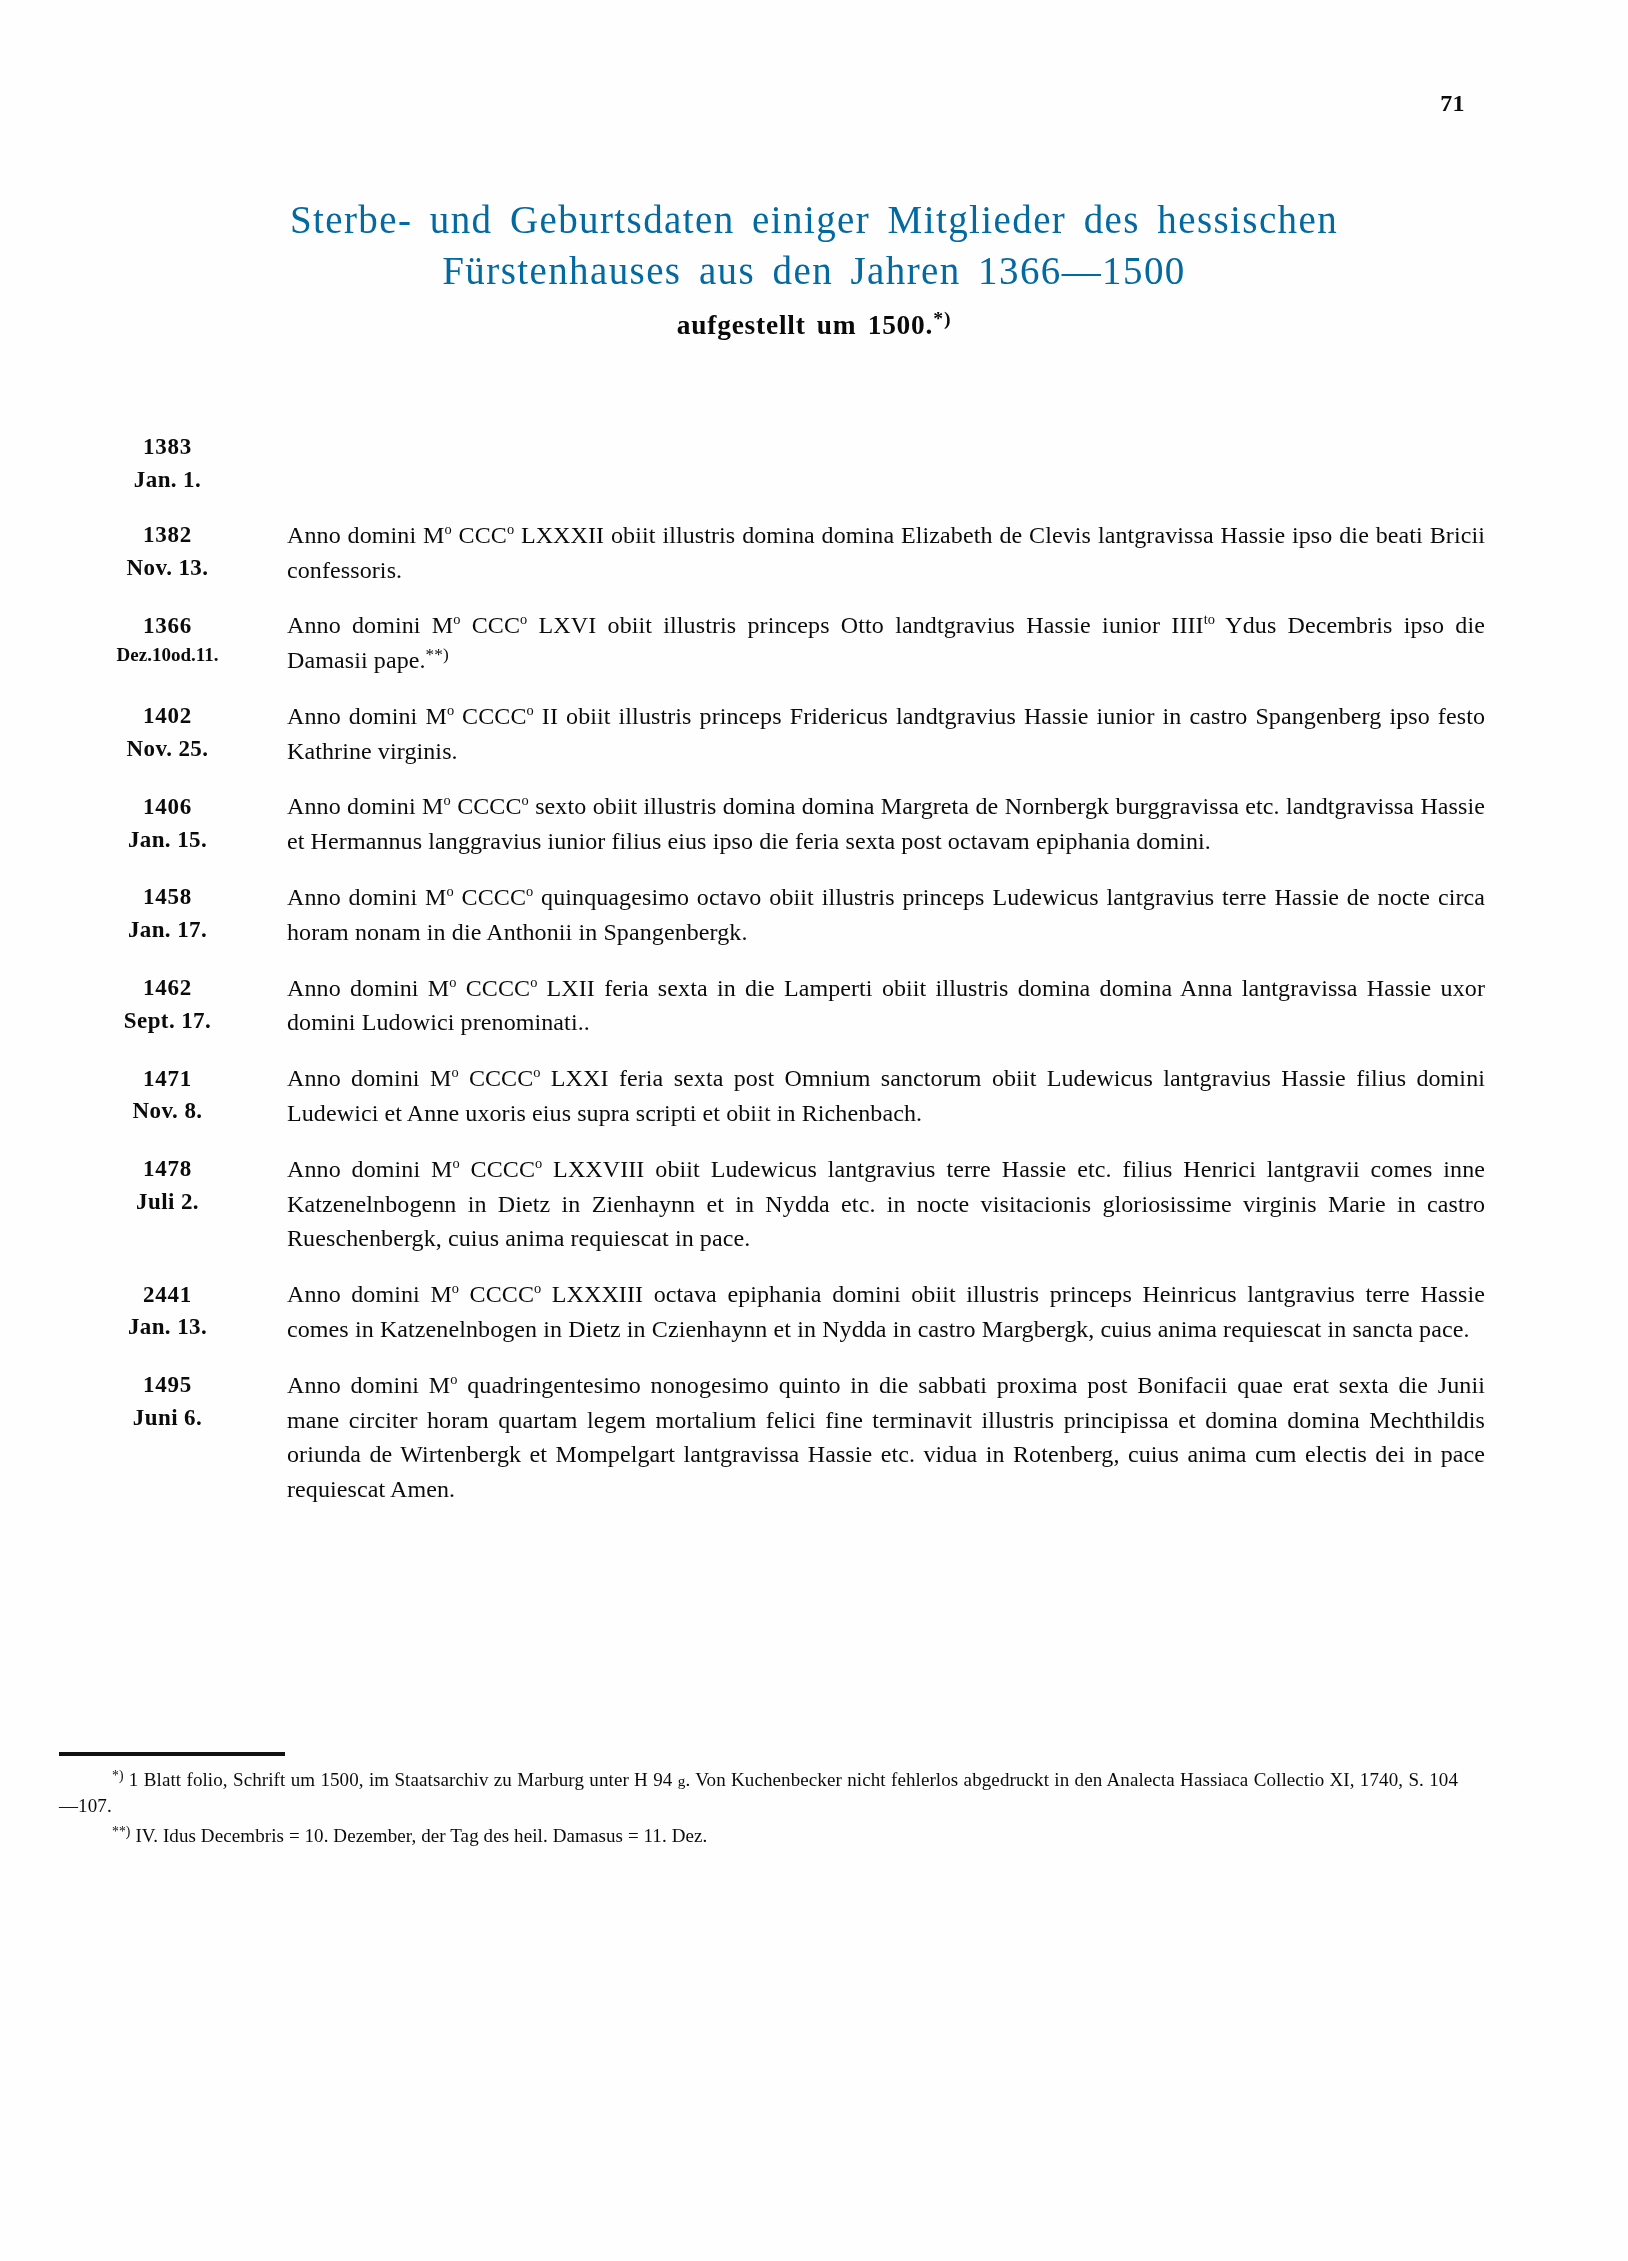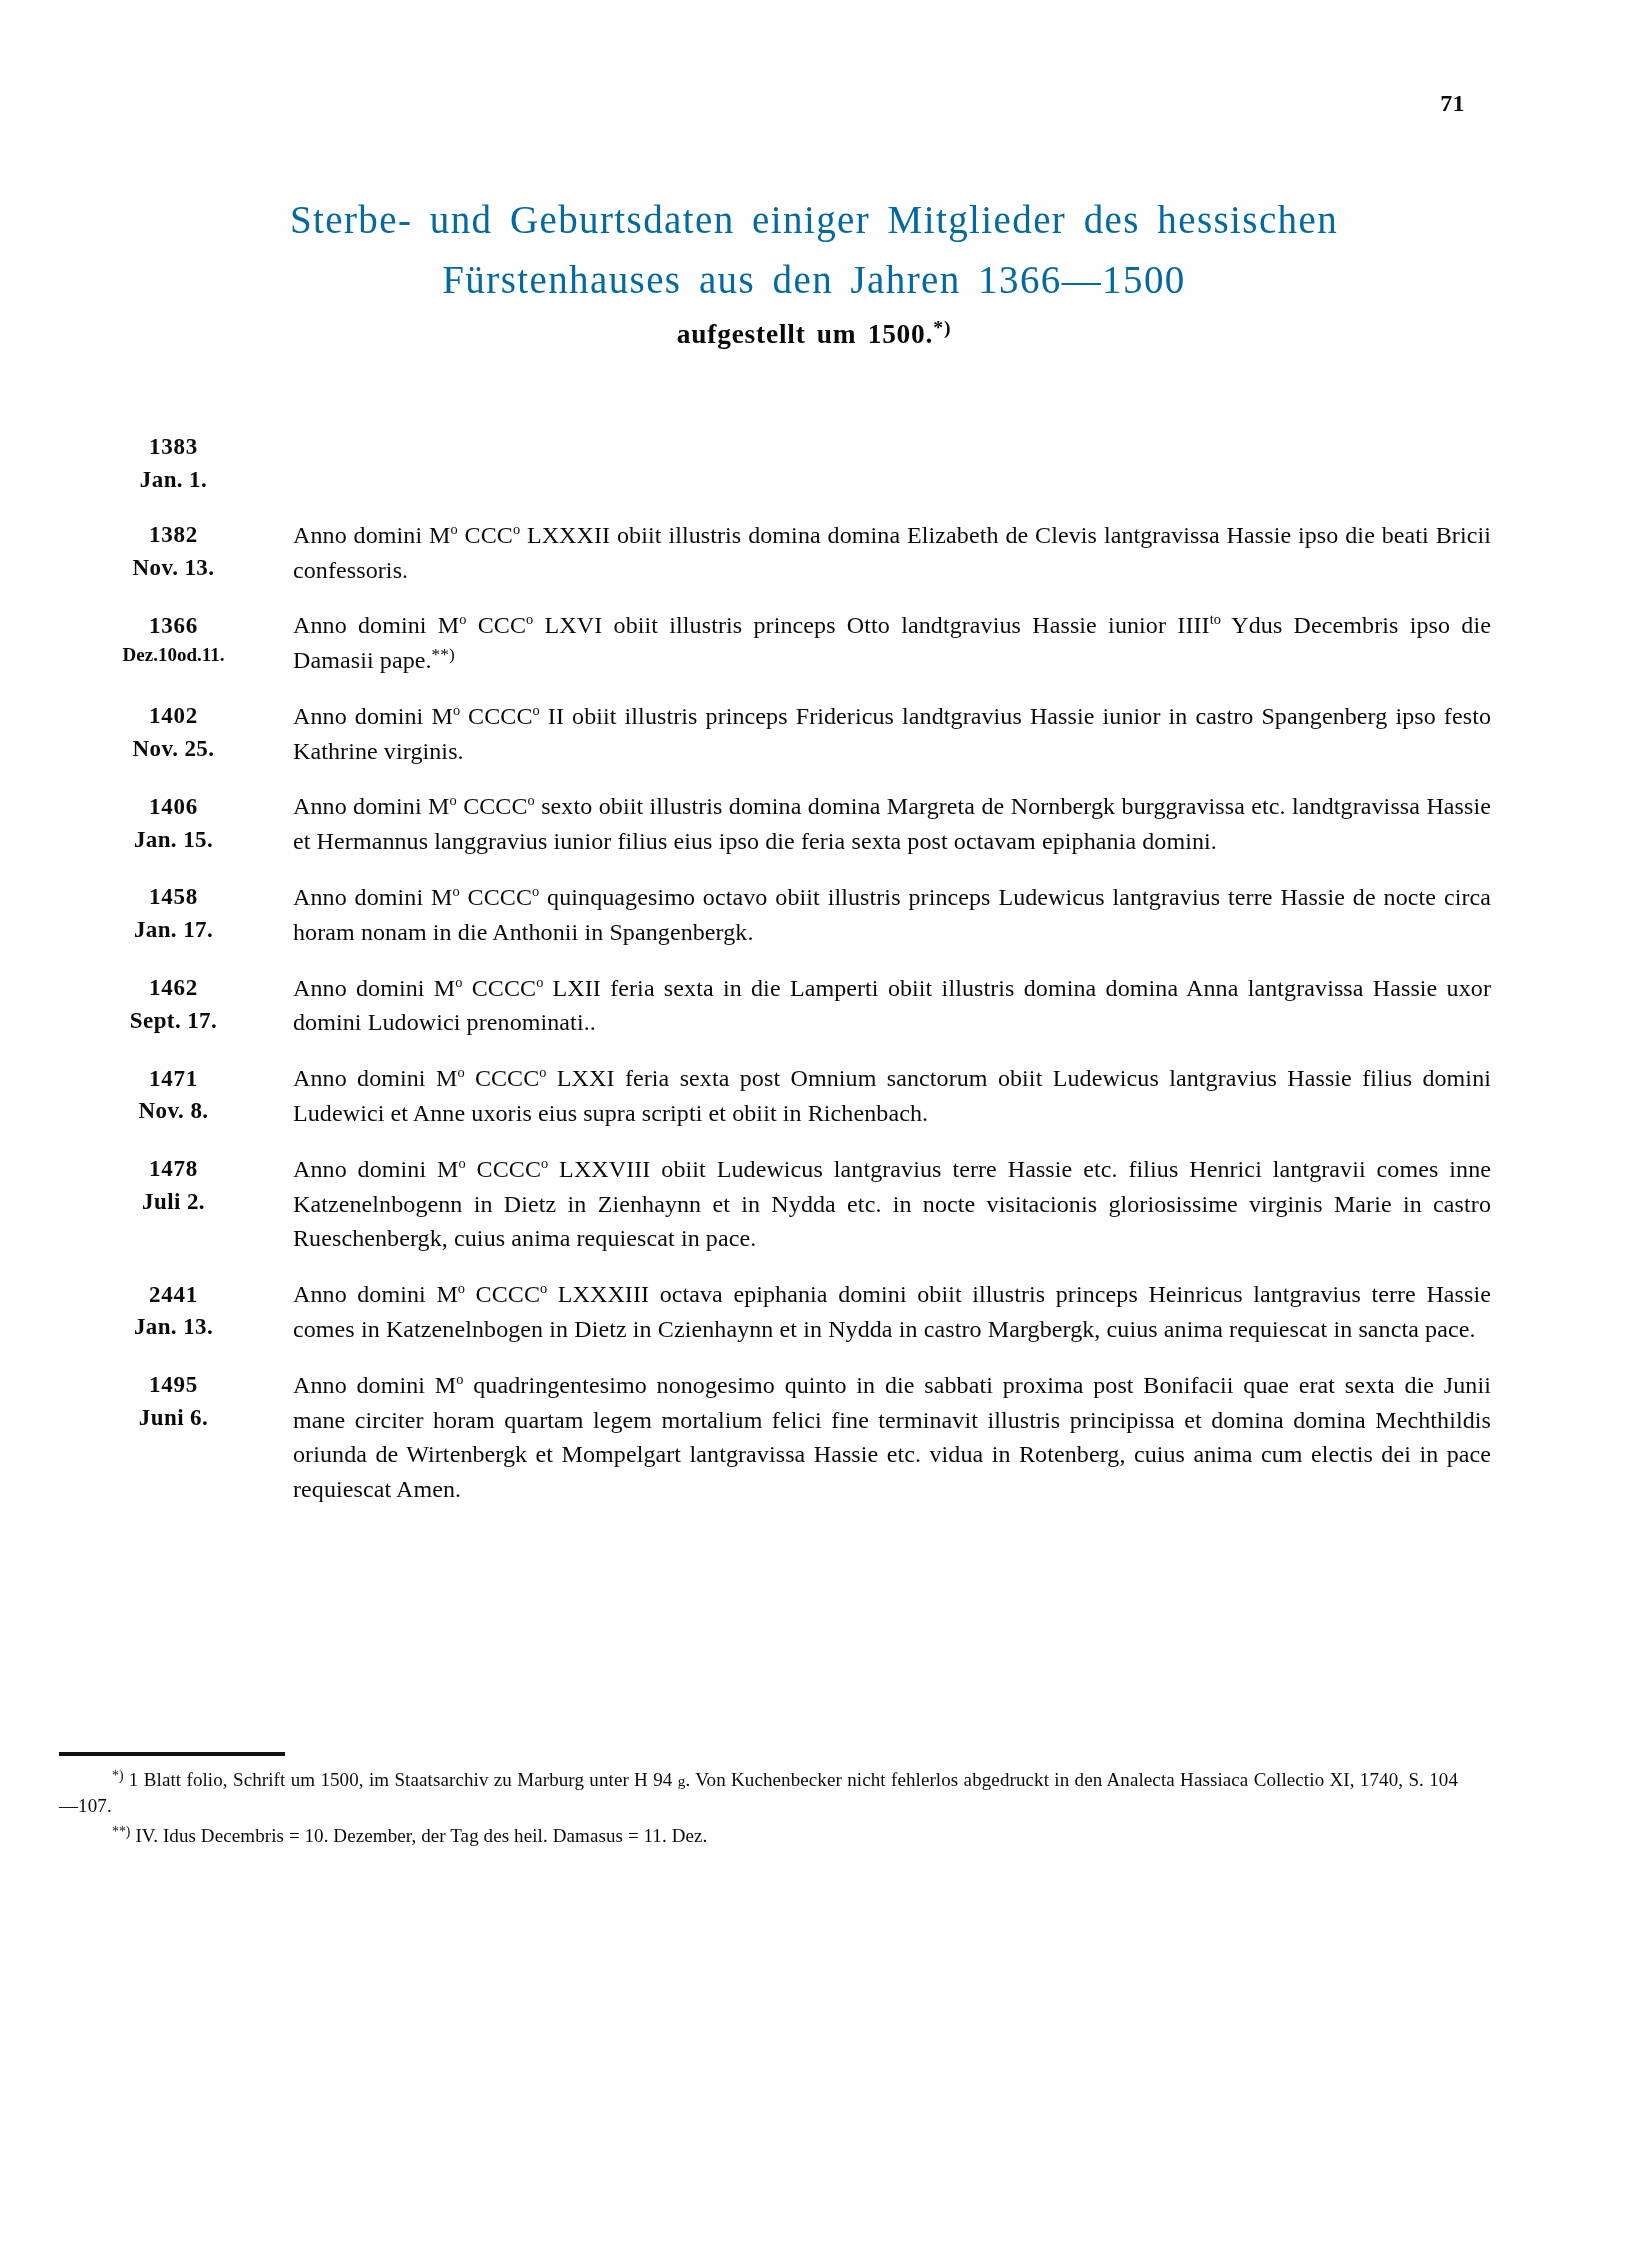--- a/index.html
+++ b/index.html
@@ -45,35 +45,35 @@
   .title-line {
     font-family: "Liberation Serif", "DejaVu Serif", serif;
     font-size: 39px;
     font-weight: normal;
     letter-spacing: 1.4px;
     word-spacing: 6.3px;
     line-height: 1.18;
     color: #0369a1;
   }
   .title-line-1 { padding: 0 1.4px; }
-  .title-line-2 { margin-top: 14px; }
+  .title-line-2 { margin-top: 5px; }
   .subtitle {
     margin-top: 15.5px;
     font-size: 27.4px;
     letter-spacing: 0.8px;
     word-spacing: 3.5px;
     color: #0a0a0a;
     font-weight: bold;
   }
 
   
   .entries {
     position: absolute;
     top: 430px;
-    left: 85px;
+    left: 79px;
     width: 1406px;
   }
   .entry {
     display: flex;
     align-items: flex-start;
     margin-bottom: 21px;
   }
   .entry-date {
     width: 177px;
     flex: 0 0 177px;

